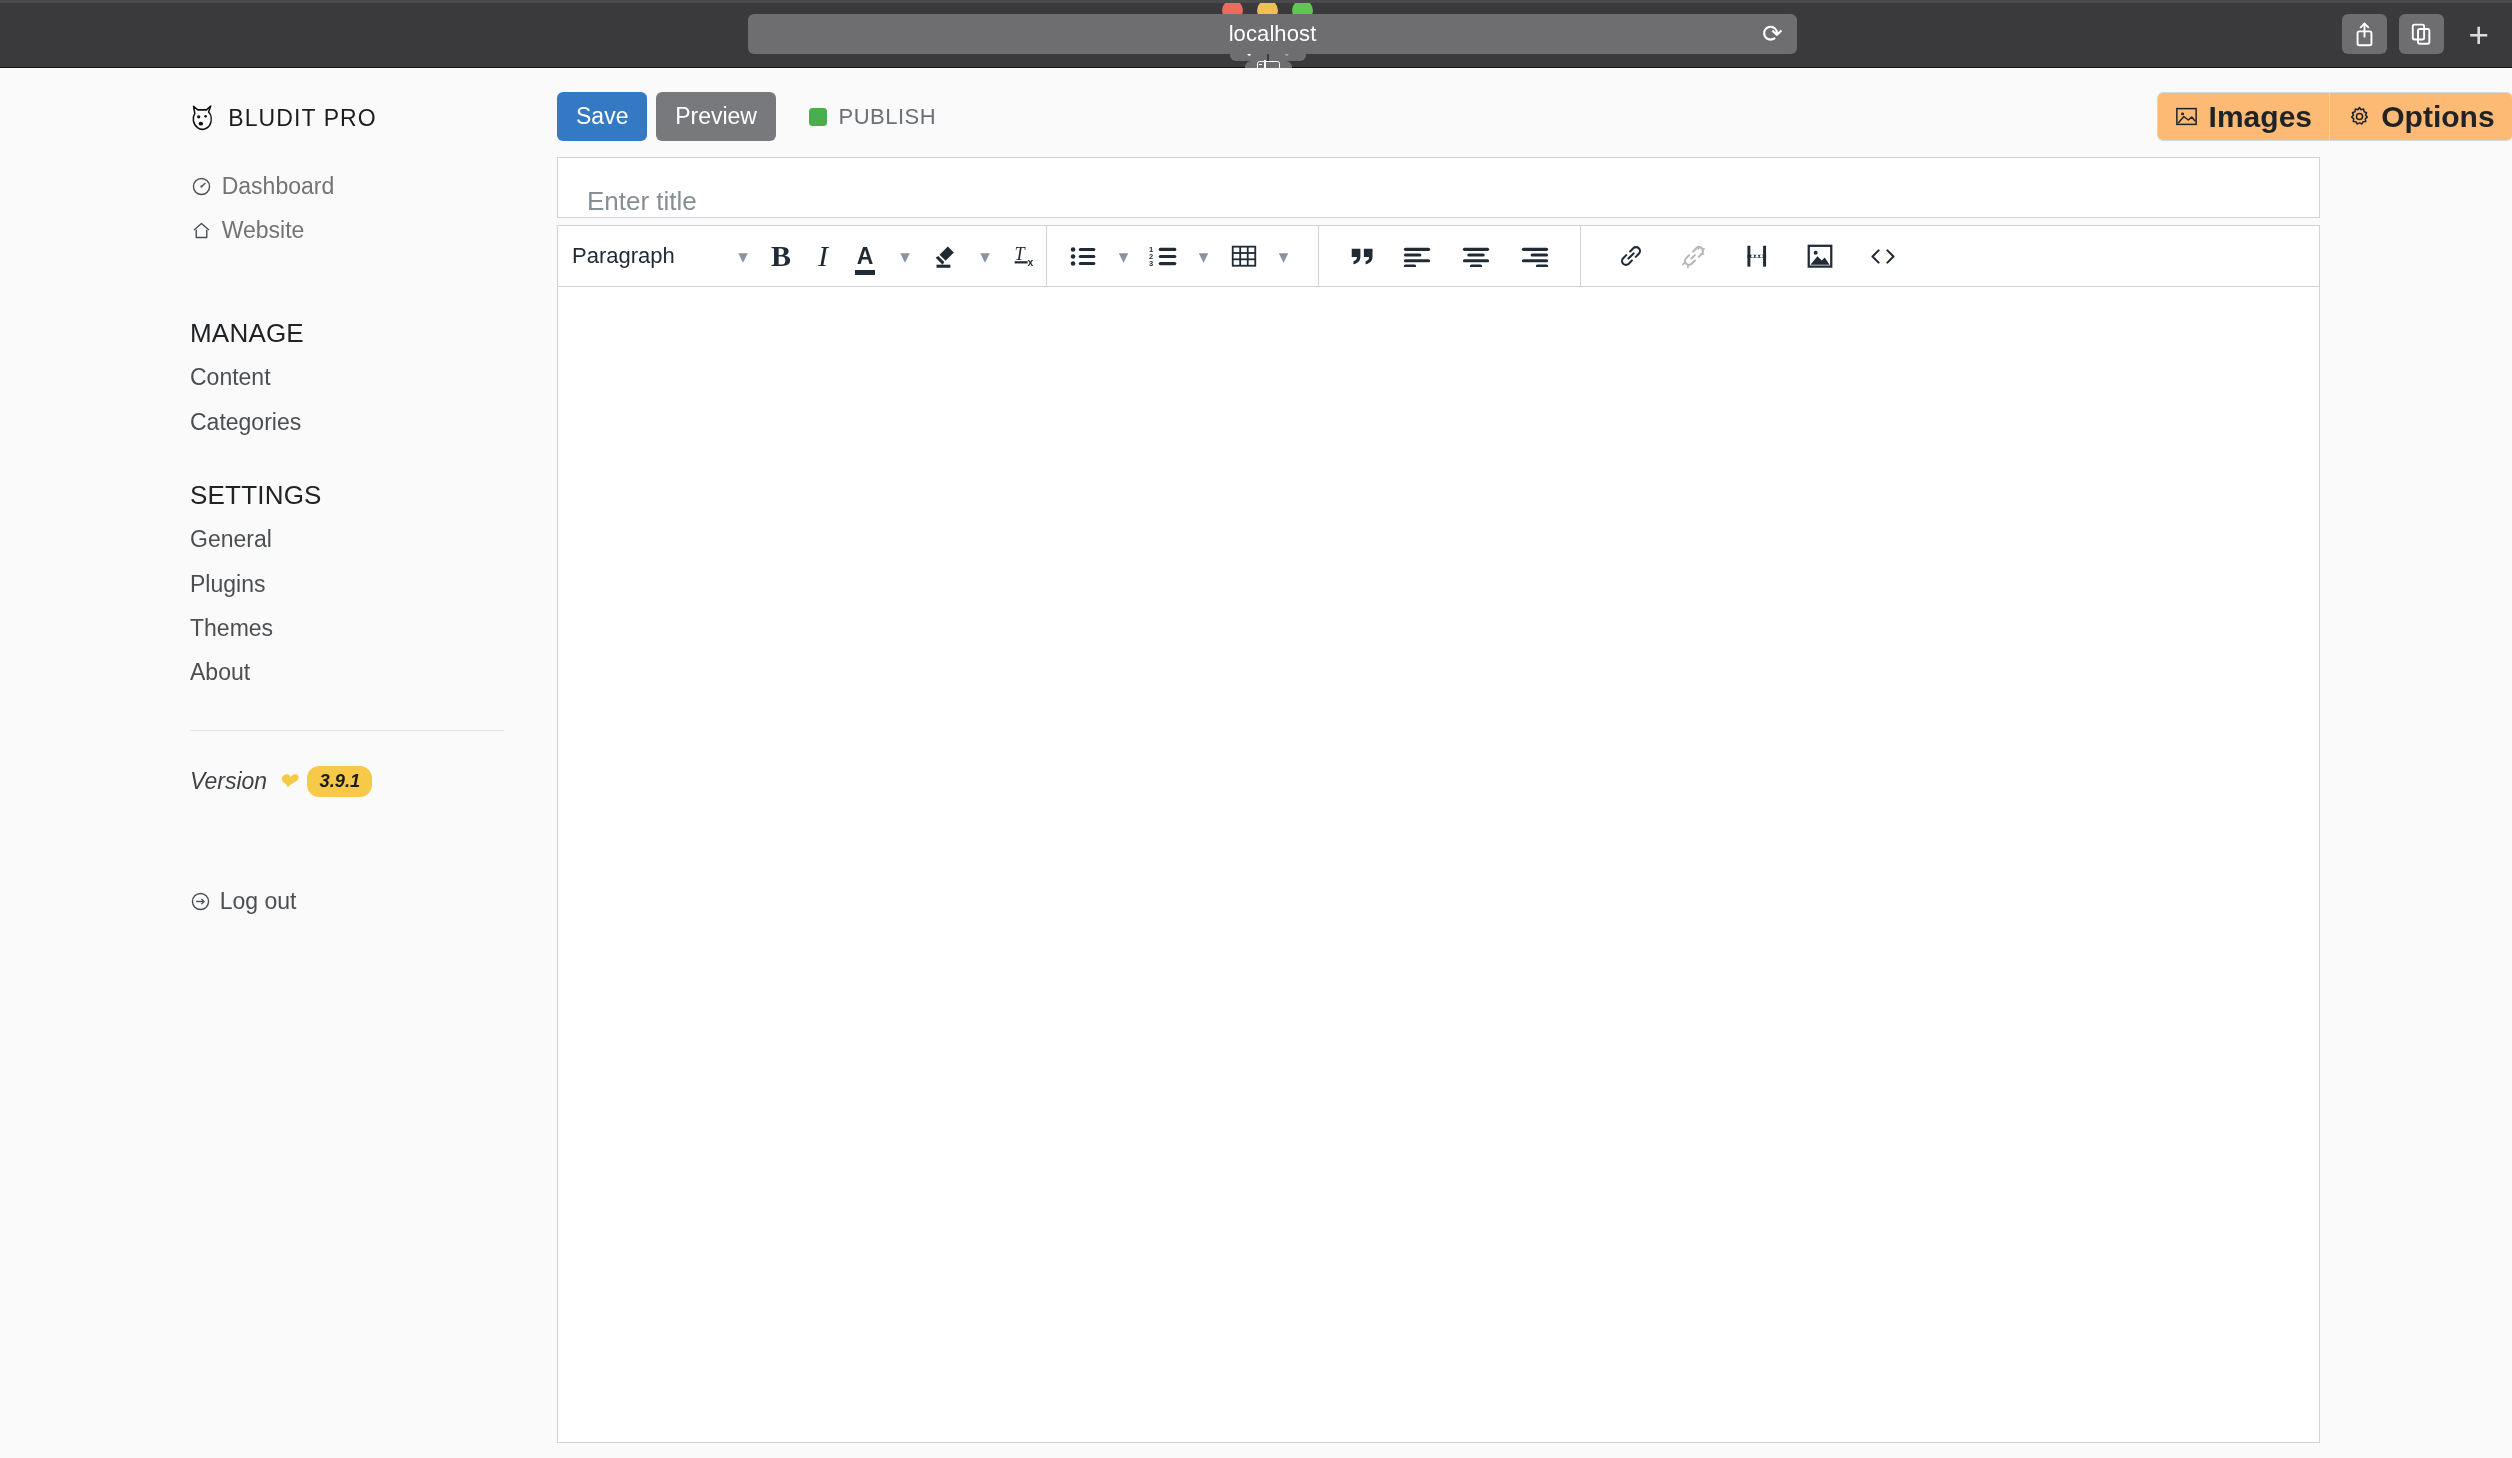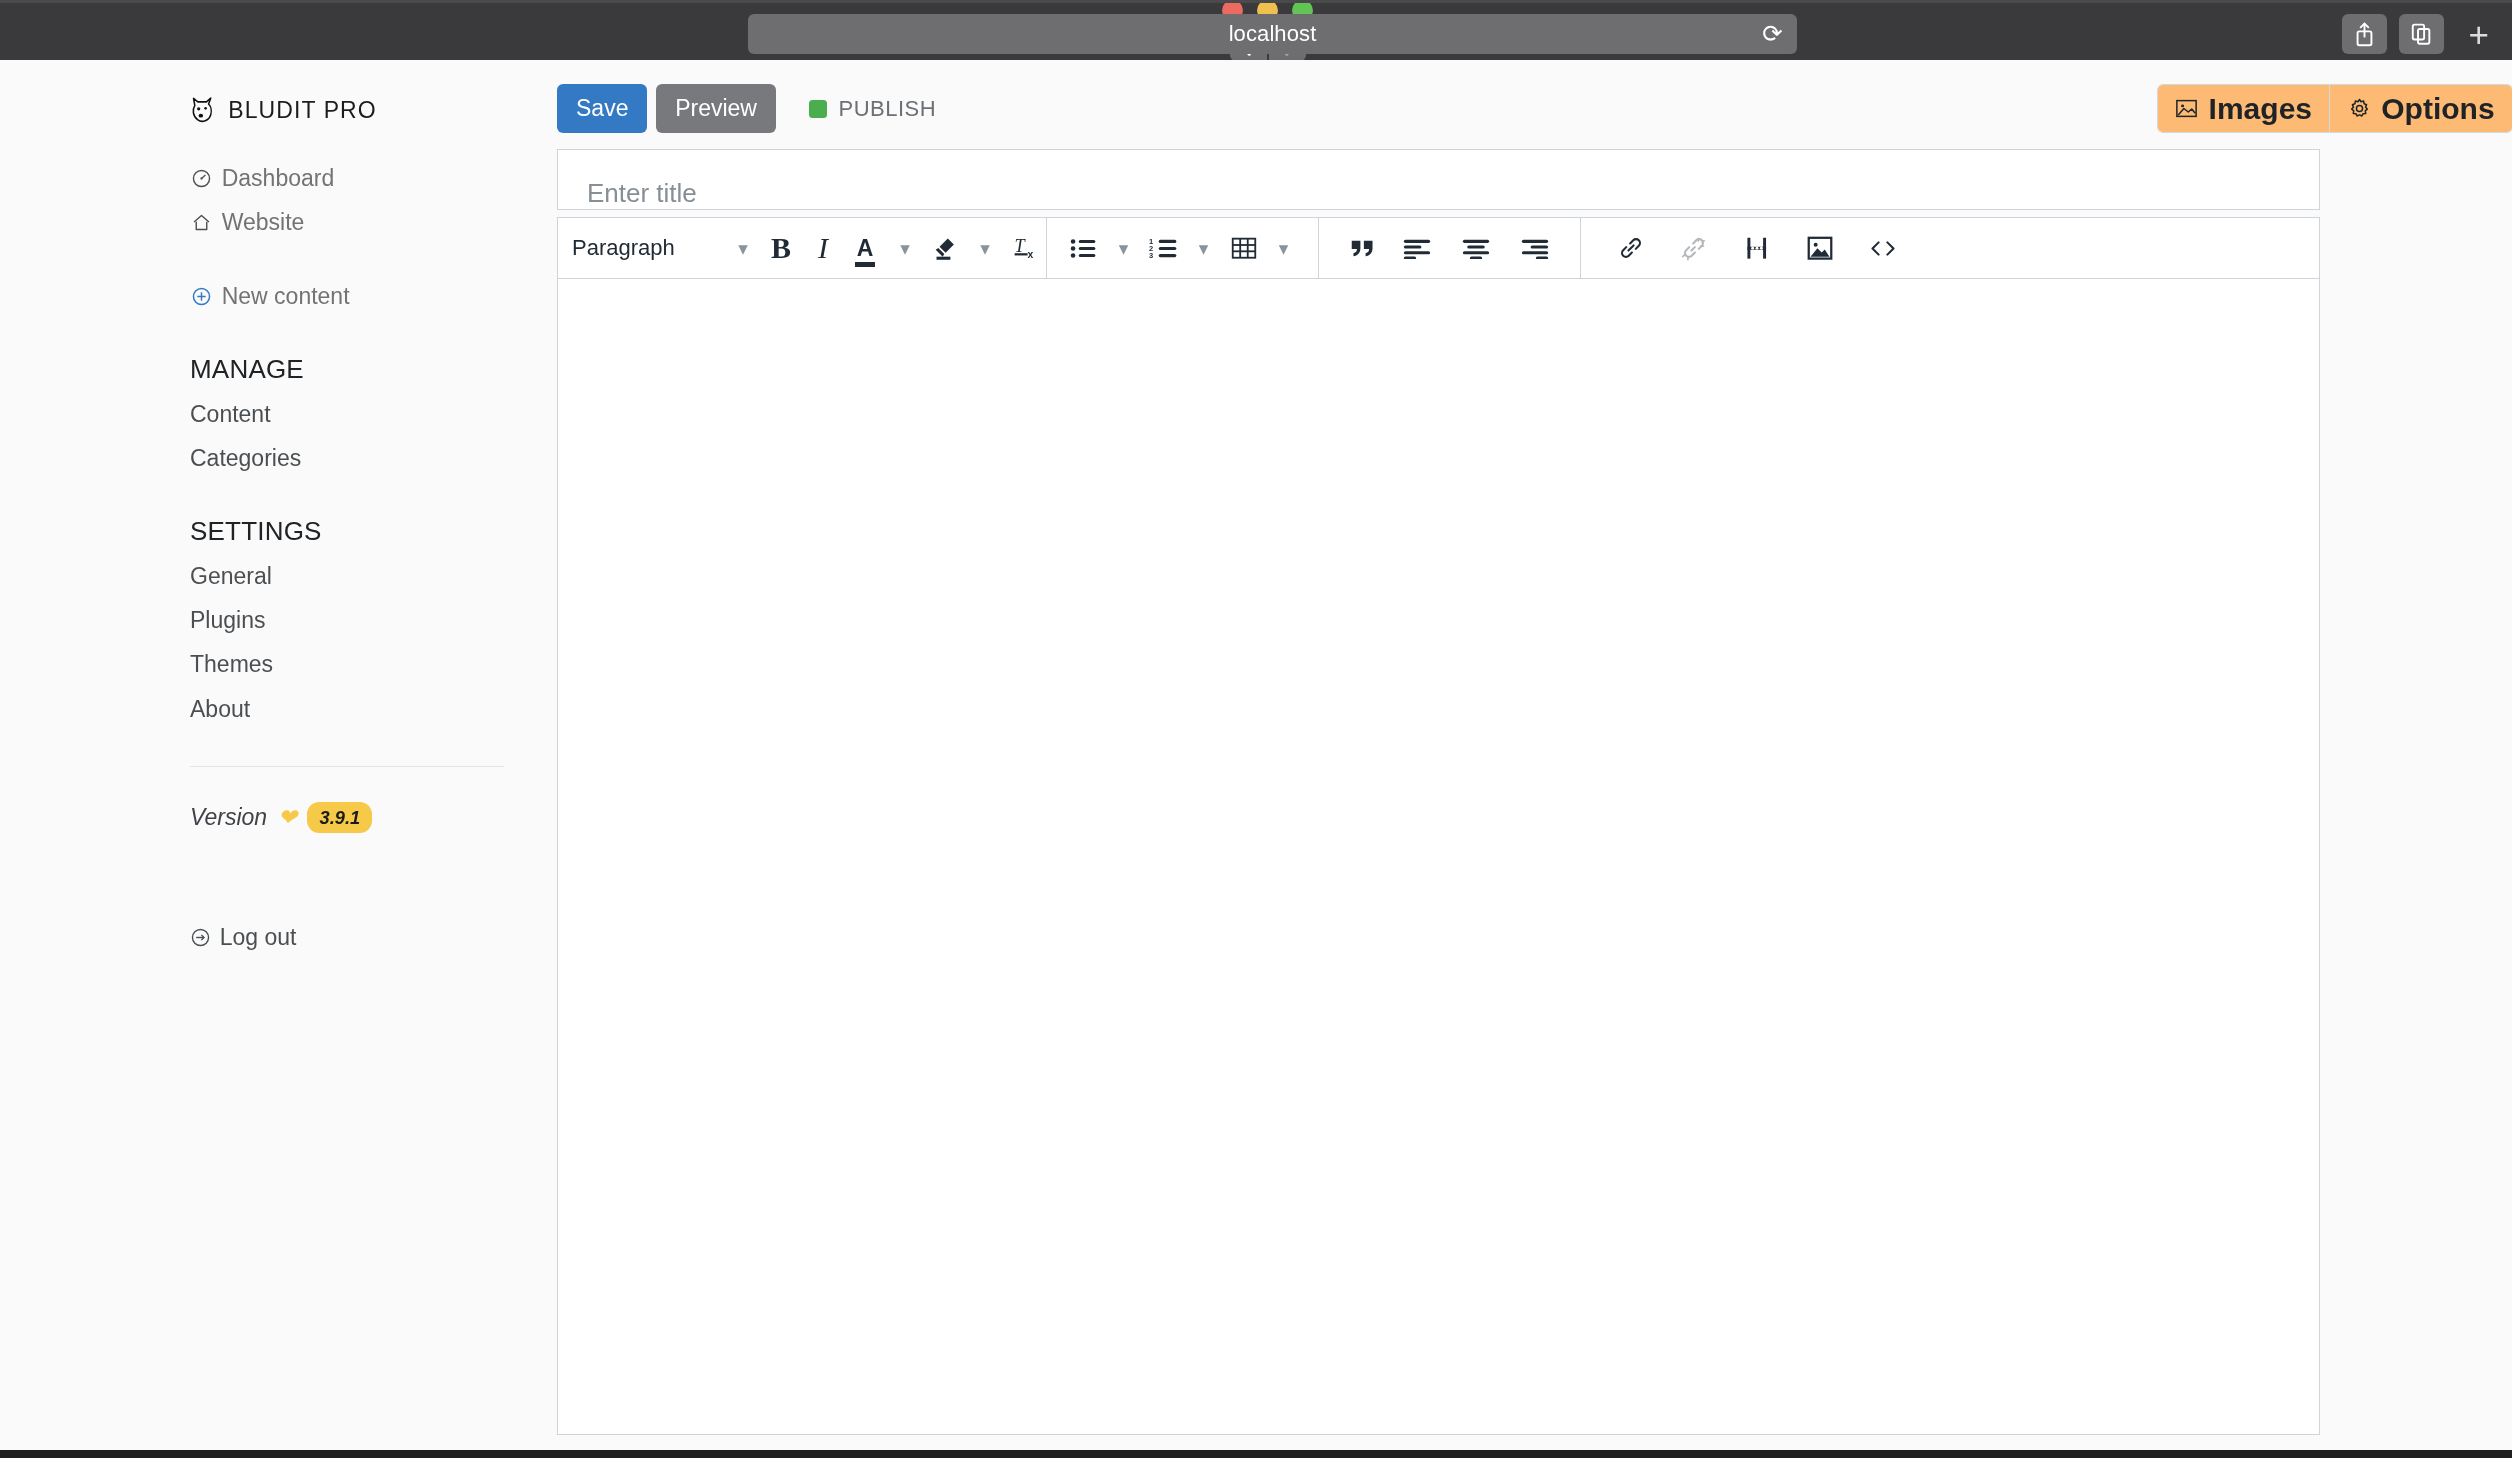--- a/index.html
+++ b/index.html
@@ -75,21 +75,21 @@
     display: flex; align-items: center; justify-content: center; color: #fff;
   }
   #new-tab-btn {
     position: absolute; right: 8.7px; top: 12.2px; width: 49px; height: 45px;
     display:flex; align-items:center; justify-content:center;
     color: #dcdcdc; font-size: 35px; font-weight: 200; line-height: 1;
   }
 
   
   #page {
-    position: absolute; top: 60px; left: 0;
+    position: absolute; top: 68px; left: 0;
     width: 2512px; height: 1390px; background: #fafafa;
   }
 
   
   #sidebar {
     position: absolute; left: 0; top: 0; width: 557px; height: 1390px;
     background: #fafafa;
   }
   #brand {
     display: flex; align-items: center; gap: 12.2px;
@@ -280,30 +280,20 @@
           <svg width="21" height="21" viewBox="0 0 24 24" fill="none" stroke="#4b4f52" stroke-width="1.6">
             <polyline points="3.5,11.5 12,4 20.5,11.5" stroke-linejoin="round"></polyline>
             <path d="M6 11 V20 H18 V11" stroke-linejoin="round"></path>
           </svg>
         </span>
         <span>Website</span>
       </div>
 
       <div class="nav-gap"></div>
 
-      <div class="nav-item">
-        <span class="ic">
-          <svg width="21" height="21" viewBox="0 0 24 24" fill="none" stroke="#3479c4" stroke-width="1.7">
-            <circle cx="12" cy="12" r="9.2"></circle>
-            <line x1="12" y1="7.2" x2="12" y2="16.8"></line>
-            <line x1="7.2" y1="12" x2="16.8" y2="12"></line>
-          </svg>
-        </span>
-        <span>New content</span>
-      </div>
     </div>
 
     <div class="sec-head">MANAGE</div>
     <div class="sec-item">Content</div>
     <div class="sec-item">Categories</div>
 
     <div class="sec-head">SETTINGS</div>
     <div class="sec-item">General</div>
     <div class="sec-item">Plugins</div>
     <div class="sec-item">Themes</div>

